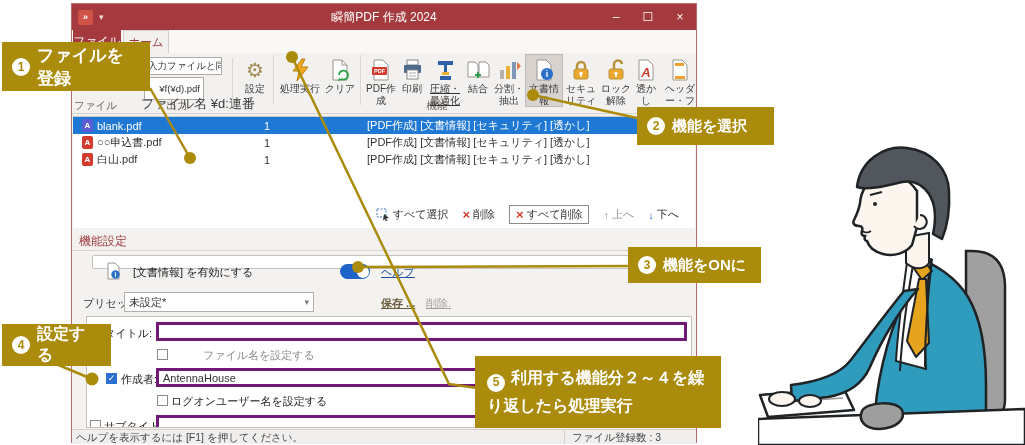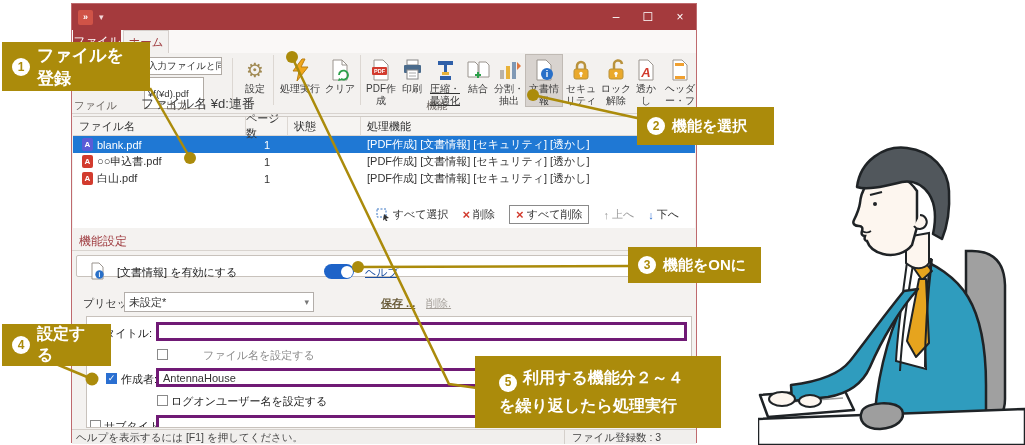--- a/index.html
+++ b/index.html
@@ -20,21 +20,21 @@
   .wctrl{width:32px;display:flex;align-items:center;justify-content:center;font-size:12px;cursor:default;}
   
   .tabrow{position:absolute;left:0;top:26px;width:624px;height:23px;background:#faf8f7;}
   .tab{position:absolute;top:0;height:23px;display:flex;align-items:center;justify-content:center;font-size:11.5px;box-sizing:border-box;}
   .tab.file{left:1px;width:48px;background:#a43a3d;color:#fff;}
   .tab.home{left:51px;width:46px;background:#f3f1ef;color:#9e3a3e;border:1px solid #d5cfcb;border-bottom:none;}
   
   .ribbon{position:absolute;left:0;top:49px;width:624px;height:61px;background:#f3f1ef;border-bottom:1px solid #d8d3cf;box-sizing:border-box;}
   .rfield{position:absolute;background:#fff;border:1px solid #b0aaa4;font-size:9.5px;display:flex;align-items:center;box-sizing:border-box;padding:0 3px;white-space:nowrap;overflow:hidden;}
   .rf-dd{left:72px;top:4px;width:78px;height:18px;}
-  .rf-in{left:72px;top:24px;width:60px;height:32px;}
+  .rf-in{left:72px;top:24px;width:60px;height:23px;justify-content:flex-end;}
   .rhint{position:absolute;left:69px;top:42px;font-size:13px;color:#3b3b3b;white-space:nowrap;}
   .rgrouplabel{position:absolute;top:46px;font-size:10.5px;color:#6b6560;text-align:center;white-space:nowrap;}
   .rsepv{position:absolute;top:5px;height:48px;width:1px;background:#dcd7d2;}
   .rbtns{position:absolute;left:168px;top:2px;display:flex;align-items:flex-start;}
   .rbtn{display:flex;flex-direction:column;align-items:center;padding-top:2px;box-sizing:border-box;cursor:default;}
   .rbtn .ric{height:26px;display:flex;align-items:center;justify-content:center;}
   .rbtn .rlb{font-size:10px;line-height:1.15;text-align:center;color:#3b3b3b;word-break:break-all;}
   .rbtn.sel{background:#d8d3cf;outline:1px solid #c0bab4;}
   .rsep{width:1px;background:#dcd7d2;height:50px;margin:0 3px;}
   .gearglyph{font-size:20px;color:#a18a53;line-height:1;}
@@ -54,21 +54,21 @@
   .flact{display:flex;align-items:center;gap:3px;cursor:default;}
   .xmark{color:#d23b2e;font-weight:bold;font-size:13px;line-height:1;}
   .boxed{border:1px solid #8a8a8a;background:#fff;padding:1px 6px;}
   .aup{color:#9a9a9a;font-weight:bold;} .adown{color:#2e6fd0;font-weight:bold;}
   .dis{color:#9a9a9a;}
   
   .fsec{position:absolute;left:0;top:224px;width:624px;height:201px;background:#f4f2f0;}
   .fsec-title{position:absolute;left:7px;top:5px;font-size:12px;color:#9e3a3e;}
   .fsec-rule{position:absolute;left:0;top:22px;width:624px;height:1px;background:#d9d4cf;}
   .panel{position:absolute;background:#fff;border:1px solid #c8c2bc;box-sizing:border-box;}
-  .p1{left:4px;top:27px;width:606px;height:22px;border-radius:2px;}
+  .p1{left:20px;top:27px;width:606px;height:14px;border-radius:2px;}
   .p1 .lbl{position:absolute;left:40px;top:9px;font-size:11px;color:#222;}
   .p1 .ic{position:absolute;left:12px;top:6px;}
   .toggle{position:absolute;left:247px;top:8px;width:30px;height:15px;background:#1e63c8;border-radius:8px;}
   .knob{position:absolute;right:1.5px;top:1.5px;width:12px;height:12px;background:#fff;border-radius:50%;}
   .helplink{position:absolute;left:288px;top:9px;font-size:11px;color:#1b4fa0;text-decoration:underline;}
   .presetrow{position:absolute;left:0;top:64px;width:624px;height:22px;}
   .presetrow .lbl{position:absolute;left:11px;top:4px;font-size:11px;}
   .select{position:absolute;left:52px;top:0;width:190px;height:20px;background:#fff;border:1px solid #b3aeaa;font-size:11px;
           display:flex;align-items:center;padding:0 4px;box-sizing:border-box;}
   .select .dd{margin-left:auto;color:#777;font-size:9px;}
@@ -90,36 +90,37 @@
   
   .lines{position:absolute;inset:0;z-index:5;pointer-events:none;}
   .badge{position:absolute;z-index:6;background:#ab8b0b;color:#fff;font-weight:bold;
          display:flex;align-items:center;gap:7px;box-sizing:border-box;padding:0 10px;}
   .cnum{display:inline-flex;align-items:center;justify-content:center;width:18px;height:18px;border-radius:50%;
         background:#fff;color:#ab8b0b;font-size:12px;font-weight:bold;flex-shrink:0;}
   .b1{left:2px;top:42px;width:148px;height:49px;font-size:17px;}
   .b2{left:637px;top:107px;width:137px;height:38px;font-size:15px;}
   .b3{left:628px;top:247px;width:133px;height:36px;font-size:15px;}
   .b4{left:2px;top:324px;width:109px;height:42px;font-size:16px;}
-  .b5{left:475px;top:356px;width:246px;min-height:69px;font-size:16px;display:block;padding:8px 24px;line-height:1.75;}
+  .b5{left:475px;top:356px;width:246px;min-height:69px;font-size:16px;display:block;padding:8px 12px;line-height:1.75;}
   .b5 .cnum{vertical-align:-3px;margin-right:6px;}
 
   
   .person{position:absolute;left:758px;top:133px;z-index:2;}
 </style>
 </head>
 <body>
 
 <div class="stage">
 
   <div class="app">
 
     <div class="titlebar">
       <div class="appicon">»</div>
       <div class="qatcaret">▾</div>
+      <div class="wtitle">瞬簡PDF 作成 2024</div>
       <div class="wctrls">
         <div class="wctrl">–</div>
         <div class="wctrl">☐</div>
         <div class="wctrl">×</div>
       </div>
     </div>
 
     <div class="tabrow">
       <div class="tab file">ファイル</div>
       <div class="tab home">ホーム</div>
@@ -268,26 +269,20 @@
                 <rect x="6" y="18" width="10" height="3" fill="#f0a030"></rect>
               </svg>
           </span>
           <span class="rlb">ヘッダー・フッター</span>
         </div>
       </div>
       <div class="rsepv" style="left:160px;"></div>
     </div>
 
     <div class="filelist">
-      <div class="flhead">
-        <div class="c cw-name">ファイル名</div>
-        <div class="c cw-pages">ページ数</div>
-        <div class="c cw-status">状態</div>
-        <div class="c cw-func">処理機能</div>
-      </div>
       <div class="flrow sel">
         <div class="c cw-name" style="padding-left:0;">
             <span class="pdficon blue">A</span>
             <span>blank.pdf</span>
           </div>
         <div class="c cw-pages">1</div>
         <div class="c cw-status"></div>
         <div class="c cw-func">[PDF作成] [文書情報] [セキュリティ] [透かし]</div>
       </div>
       <div class="flrow">

